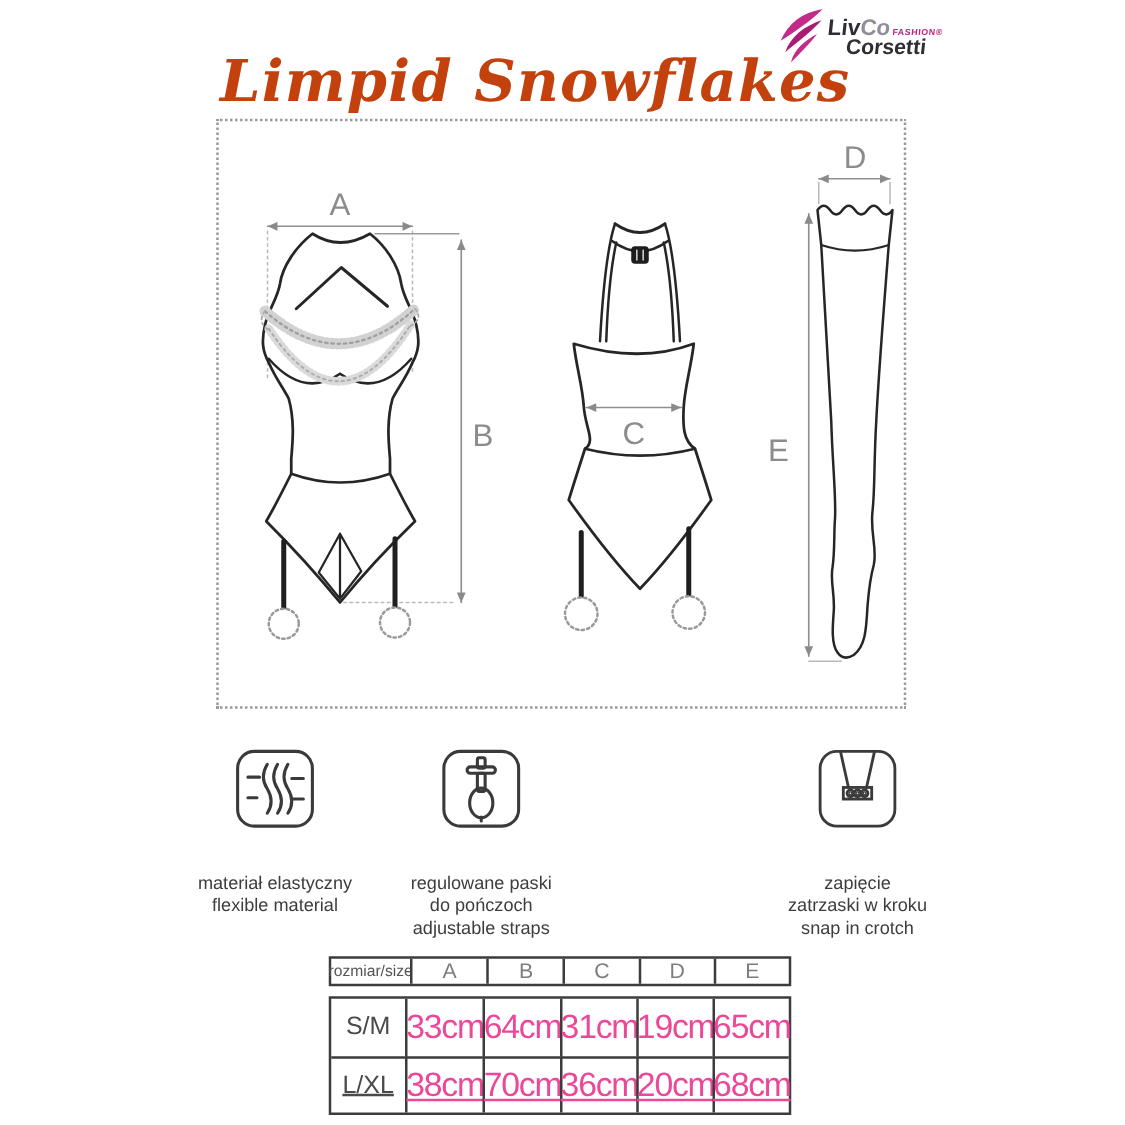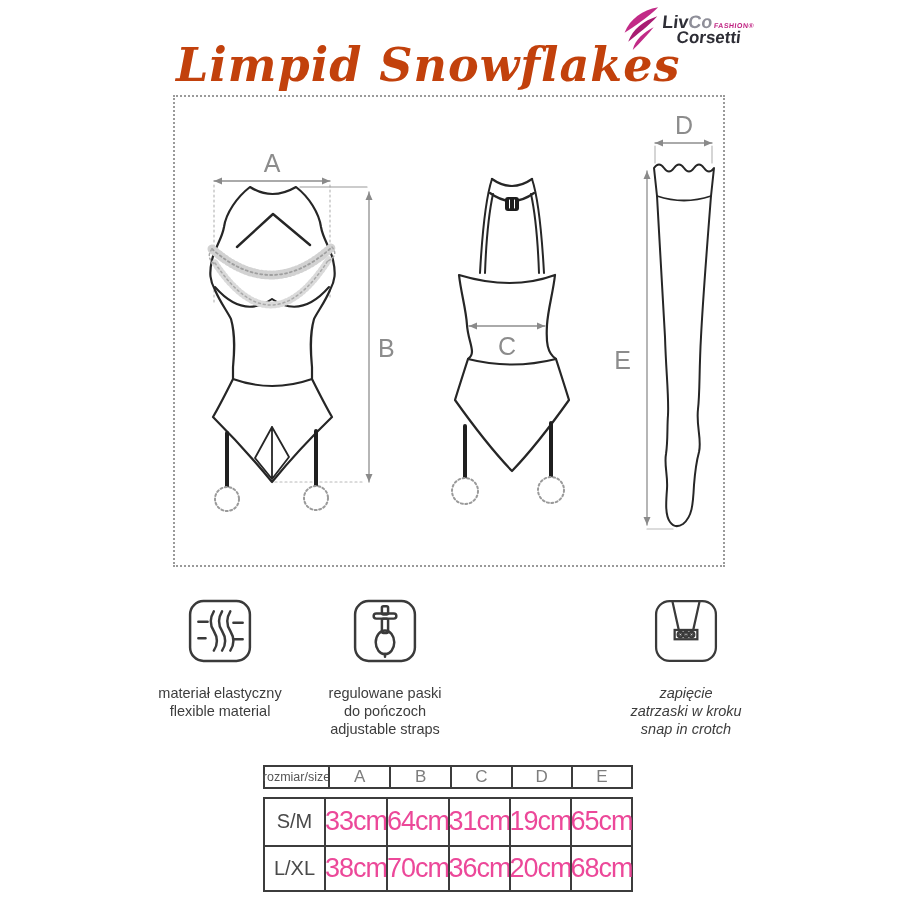--- a/index.html
+++ b/index.html
@@ -20,33 +20,33 @@
          font-style:italic;font-weight:bold;font-size:46px;color:#c2410c;z-index:3;
          letter-spacing:1px;white-space:nowrap;}
 
   
   .diagram-box{position:absolute;left:173px;top:95px;width:548px;height:468px;
                border:2px dotted #9a9a9a;}
   .diagram-box svg{position:absolute;left:0;top:0;}
 
   
   .feature{position:absolute;top:598px;width:172px;text-align:center;}
-  .f1{left:134px;} .f2{left:299px;} .f3{left:454px;} .f4{left:600px;font-style:italic;}
-  .feature .cap{margin-top:16px;font-size:14.5px;line-height:18px;color:#3d3d3d;}
+  .f1{left:134px;} .f2{left:299px;} .f3{left:454px;} .f4{left:600px;}
+  .feature .cap{margin-top:29px;font-size:14.5px;line-height:18px;color:#3d3d3d;}
 
   
   .tbl{position:absolute;left:263px;box-sizing:border-box;border:2px solid #3c3c3c;
        display:flex;background:#fff;}
   .tbl-head{top:765px;width:370px;height:24px;}
   .tbl-body{top:797px;width:370px;height:95px;flex-direction:column;justify-content:center;}
   .hcell{box-sizing:border-box;display:flex;align-items:center;justify-content:center;
          border-left:2px solid #3c3c3c;color:#7d7d7d;font-size:17px;}
   .hcell:first-child{border-left:none;font-size:12.5px;color:#555;}
   .brow{display:flex;flex:1 1 50%;}
-  .brow + .brow .bcell{border-top:2px solid #3c3c3c;}
+  .brow + .brow .bcell{border-top:2px solid #3c3c3c;text-decoration:underline;}
   .bcell{box-sizing:border-box;display:flex;align-items:center;justify-content:center;
          border-left:2px solid #3c3c3c;font-size:27px;letter-spacing:-1px;color:#ec4899;}
   .bcell:first-child{border-left:none;font-size:20px;letter-spacing:0;color:#4a4a4a;}
   .c0{width:63px;} .c1{width:62px;} .c2{width:62px;} .c3{width:61px;} .c4{width:61px;} .c5{width:61px;}
 </style>
 </head>
 <body>
 
 <div class="canvas">
 

